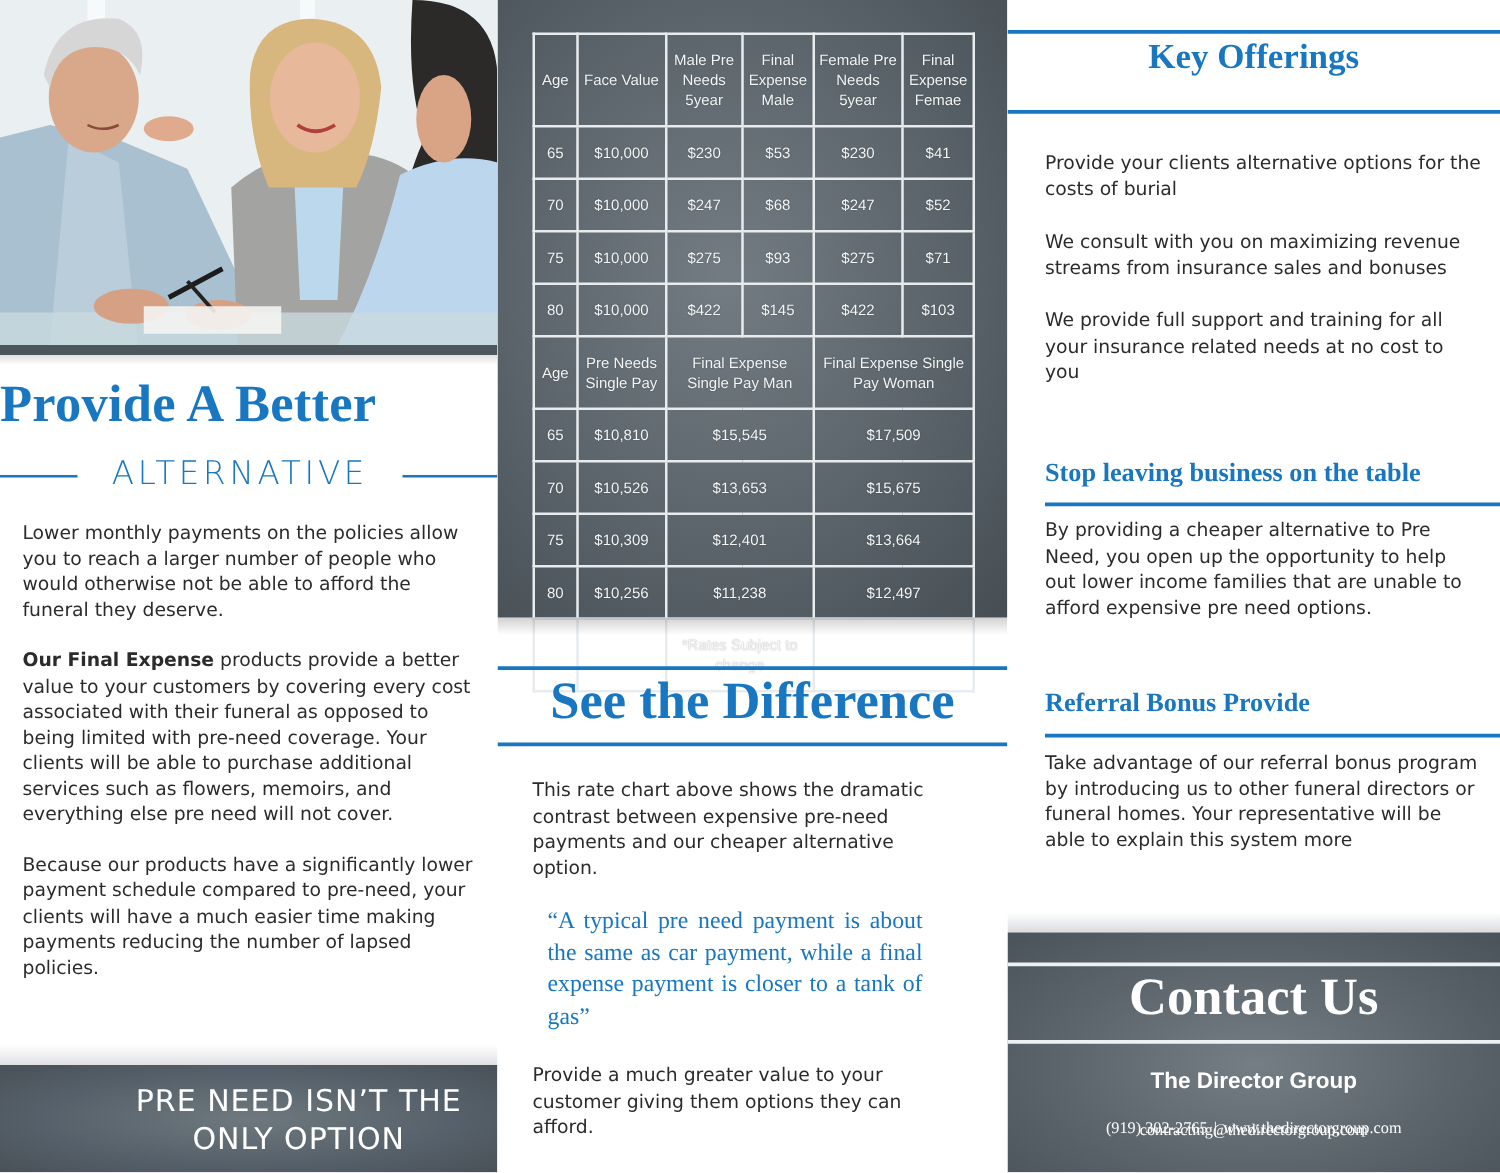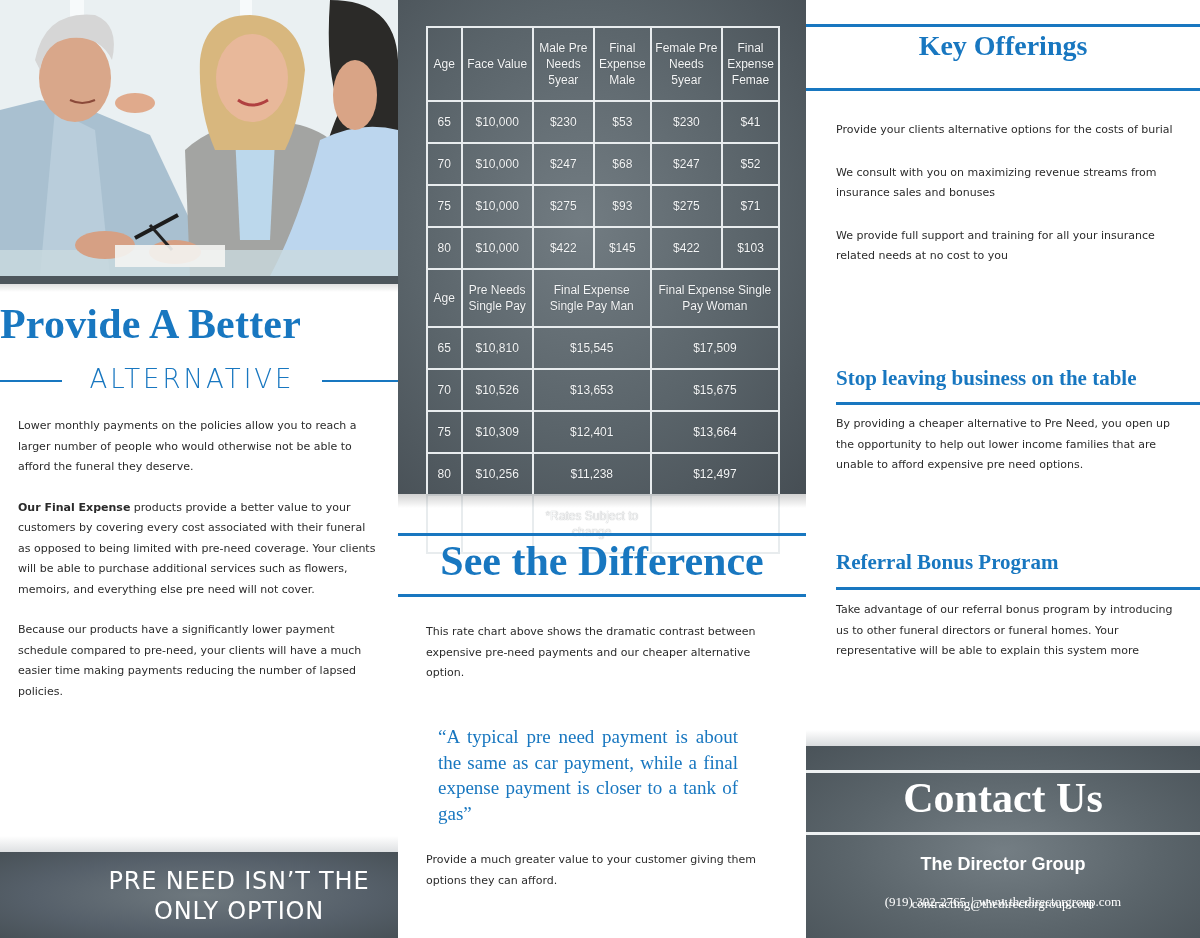--- a/index.html
+++ b/index.html
@@ -28,21 +28,21 @@
   }
   .left-subtitle-row { position: absolute; left: 0; top: 364px; width: 398px; height: 34px; }
   .left-subtitle-row .line { position: absolute; top: 16px; height: 2px; background: #1877c0; }
   .left-subtitle-row .line.l { left: 0; width: 62px; }
   .left-subtitle-row .line.r { left: 322px; width: 76px; }
   .left-subtitle {
     position: absolute; left: 62px; top: 0; width: 260px; text-align: center;
     font-family: "DejaVu Sans", sans-serif; font-size: 26px; color: #1877c0; letter-spacing: 3px; font-weight: 300;
   }
 
-  .body-text { font-size: 11px; line-height: 20.5px; color: #2b2b2b; }
+  .body-text { font-size: 15px; line-height: 20.5px; color: #2b2b2b; }
   .left-body { position: absolute; left: 18px; top: 416px; width: 360px; }
   .left-body p { margin-bottom: 20px; }
   .left-body b { font-weight: bold; }
 
   .left-footer {
     position: absolute; left: 0; top: 852px; width: 398px; height: 86px;
     background: radial-gradient(ellipse at center, #6e787e 0%, #56606a 60%, #485157 100%);
   }
   .left-footer-fade { position: absolute; left: 0; top: 836px; width: 398px; height: 16px;
     background: linear-gradient(180deg, rgba(255,255,255,0) 0%, rgba(200,204,207,0.6) 100%); }
@@ -311,21 +311,21 @@
   <div class="rt-body offers body-text">
     <p>Provide your clients alternative options for the costs of burial</p>
     <p>We consult with you on maximizing revenue streams from insurance sales and bonuses</p>
     <p>We provide full support and training for all your insurance related needs at no cost to you</p>
   </div>
 
   <h3 class="rt-sub s1">Stop leaving business on the table</h3>
   <div class="rt-subline s1"></div>
   <p class="rt-body b1 body-text">By providing a cheaper alternative to Pre Need, you open up the opportunity to help out lower income families that are unable to afford expensive pre need options.</p>
 
-  <h3 class="rt-sub s2">Referral Bonus Program</h3>
+  <h3 class="rt-sub s2">Referral Bonus Provide</h3>
   <div class="rt-subline s2"></div>
   <p class="rt-body b2 body-text">Take advantage of our referral bonus program by introducing us to other funeral directors or funeral homes. Your representative will be able to explain this system more</p>
 
   <div class="contact-fade"></div>
   <div class="contact">
     <div class="cl a"></div>
     <h2 class="contact-title">Contact Us</h2>
     <div class="cl b"></div>
     <div class="contact-org">The Director Group</div>
     <div class="contact-line p">

